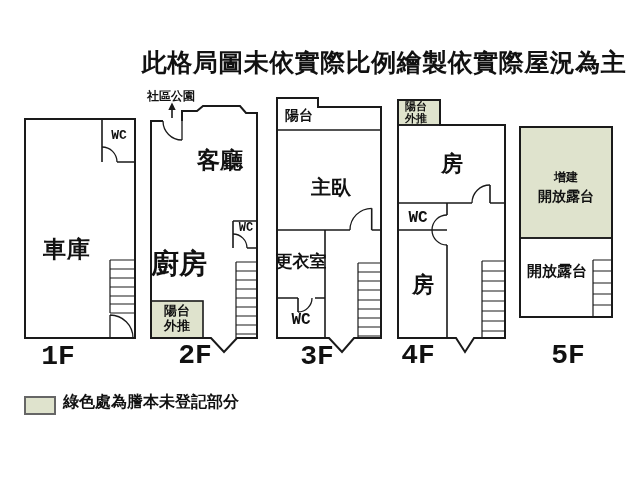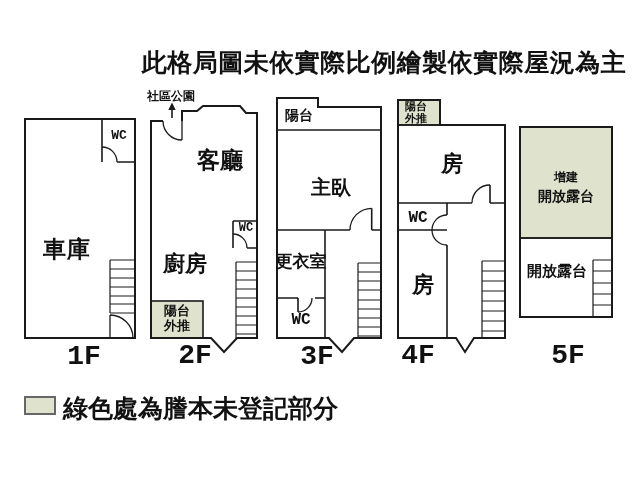--- a/index.html
+++ b/index.html
@@ -21,21 +21,21 @@
     position:absolute;left:140px;top:46px;width:488px;text-align:center;
     font-size:25px;font-weight:bold;letter-spacing:0.5px;color:#111;white-space:nowrap;
   }
   .floor-label{font-size:28px;}
   .legend{position:absolute;left:24px;top:392px;height:26px;display:flex;align-items:center;}
   .legend-swatch{
     position:absolute;left:0px;top:4px;width:32px;height:19px;
     border:2px solid #666;box-sizing:border-box;
   }
   .legend-text{
-    position:absolute;left:39px;top:0px;font-size:25px;font-weight:bold;white-space:nowrap;
+    position:absolute;left:39px;top:0px;font-size:16px;font-weight:bold;white-space:nowrap;
   }
 </style>
 </head>
 <body>
 
 <div class="canvas">
 
   <svg width="640" height="480" viewBox="0 0 640 480">
 
     <g>
@@ -112,25 +112,25 @@
       <g>
         <path class="stair" d="M593 260 V317 M593 260 H612 M593 271 H612 M593 283 H612 M593 294 H612 M593 305 H612"></path>
       </g>
     </g>
   </svg>
 
   <div class="title">此格局圖未依實際比例繪製依實際屋況為主</div>
 
   <div class="lbl" style="left:67px;top:252px;font-size:23px;letter-spacing:1px;text-align:right;">車庫</div>
   <div class="lbl" style="left:119px;top:136px;font-size:13px;">WC</div>
-  <div class="lbl floor-label" style="left:84px;top:357px;">1F</div>
+  <div class="lbl floor-label" style="left:58px;top:357px;">1F</div>
 
   <div class="lbl" style="left:171px;top:98px;font-size:12px;">社區公園</div>
   <div class="lbl" style="left:220px;top:163px;font-size:23px;">客廳</div>
-  <div class="lbl" style="left:185px;top:266px;font-size:22px;">廚房</div>
+  <div class="lbl" style="left:179px;top:266px;font-size:28px;">廚房</div>
   <div class="lbl" style="left:246px;top:229px;font-size:12px;">WC</div>
   <div class="lbl" style="left:177px;top:312px;font-size:13px;">陽台</div>
   <div class="lbl" style="left:177px;top:327px;font-size:13px;">外推</div>
   <div class="lbl floor-label" style="left:195px;top:356px;">2F</div>
 
   <div class="lbl" style="left:299px;top:117px;font-size:14px;">陽台</div>
   <div class="lbl" style="left:331px;top:189px;font-size:20px;">主臥</div>
   <div class="lbl" style="left:301px;top:263px;font-size:17px;">更衣室</div>
   <div class="lbl" style="left:301px;top:321px;font-size:16px;">WC</div>
   <div class="lbl floor-label" style="left:317px;top:357px;">3F</div>

